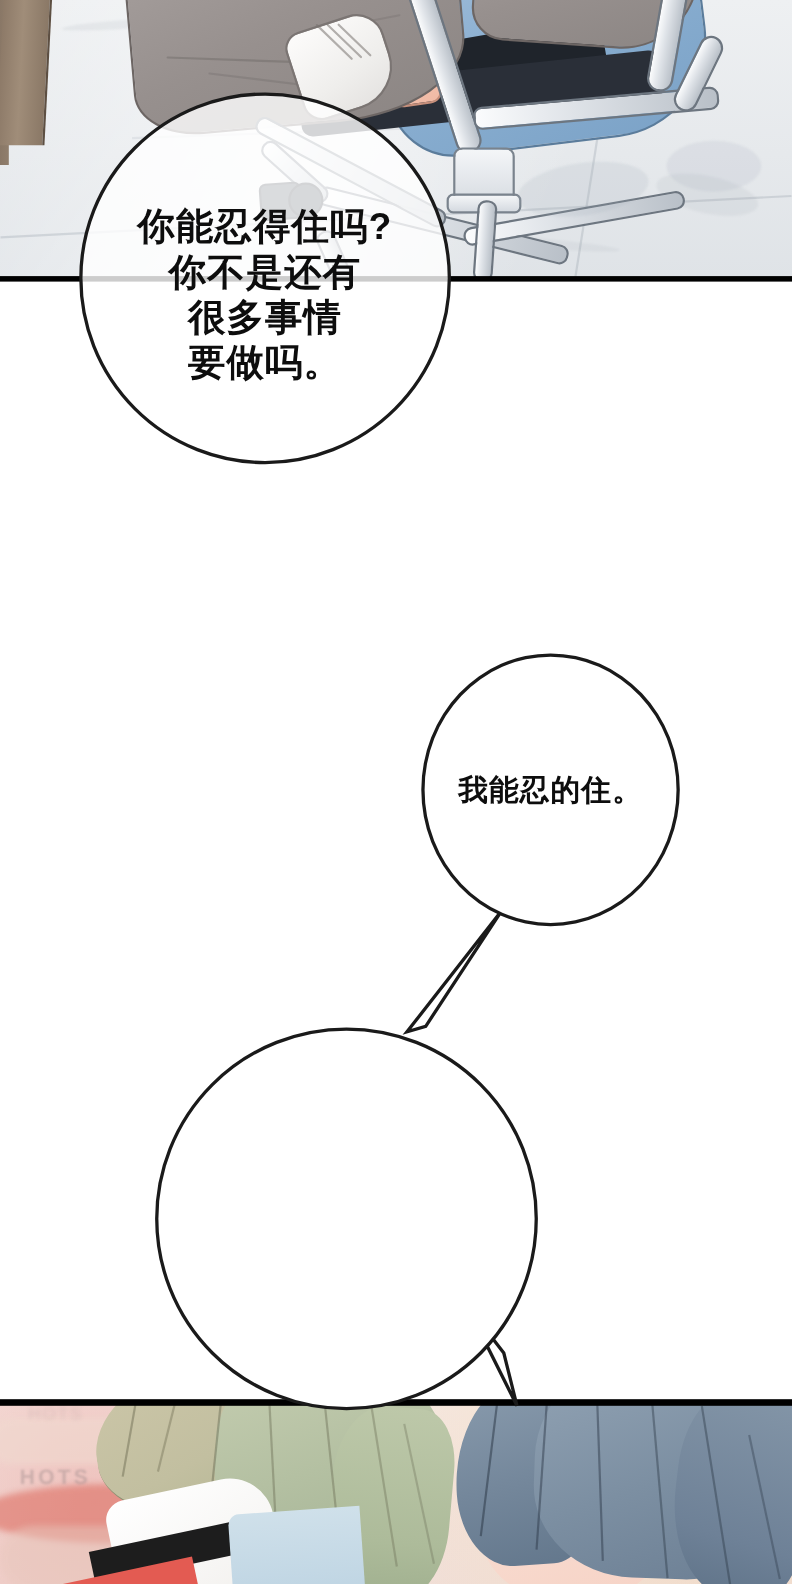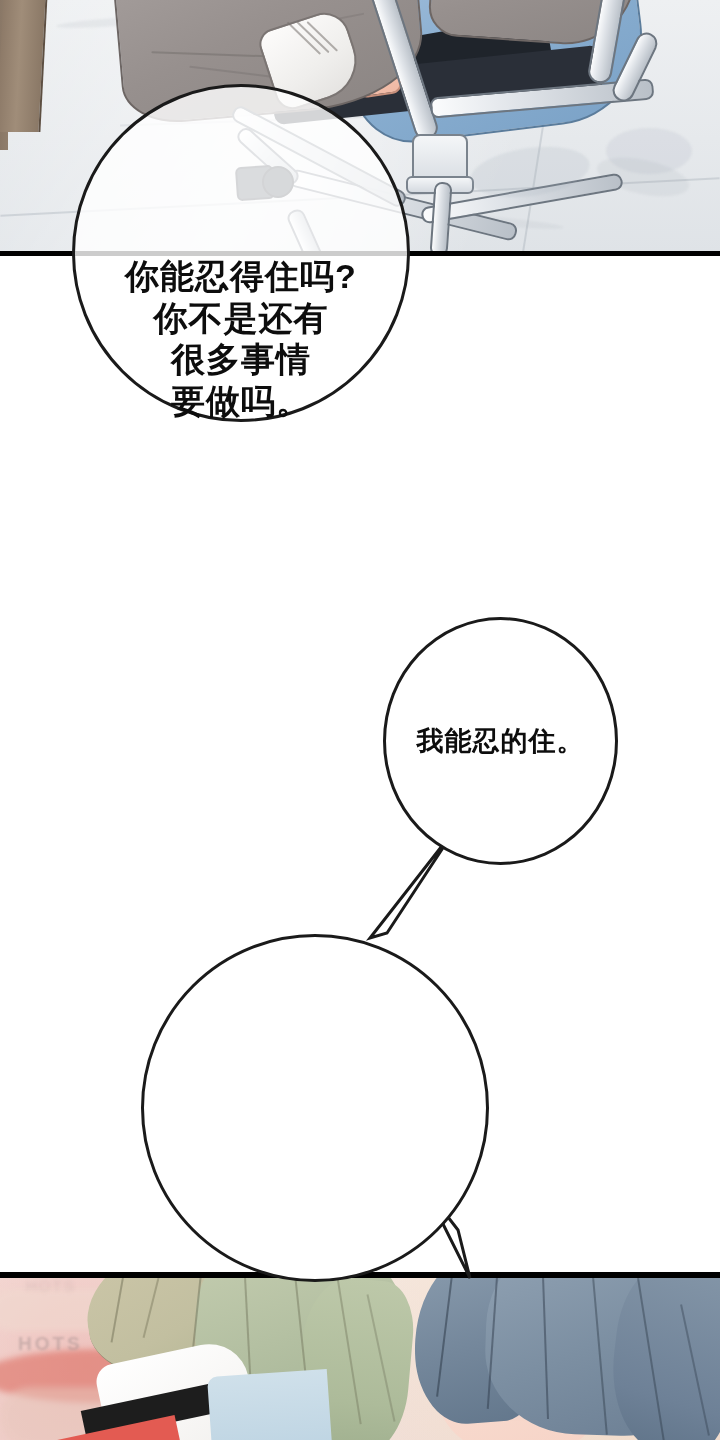--- a/index.html
+++ b/index.html
@@ -372,32 +372,32 @@
     <div style="position:absolute;left:444px;top:-8px;width:2px;height:130px;background:rgba(40,52,66,.5);transform:rotate(7deg);"></div>
     <div style="position:absolute;left:492px;top:-16px;width:2px;height:150px;background:rgba(40,52,66,.45);transform:rotate(4deg);"></div>
     <div style="position:absolute;left:544px;top:-28px;width:2px;height:172px;background:rgba(40,52,66,.45);transform:rotate(-2deg);"></div>
     <div style="position:absolute;left:598px;top:-20px;width:2px;height:180px;background:rgba(40,52,66,.4);transform:rotate(-5deg);"></div>
     <div style="position:absolute;left:650px;top:2px;width:2px;height:166px;background:rgba(40,52,66,.4);transform:rotate(-9deg);"></div>
     <div style="position:absolute;left:694px;top:28px;width:2px;height:134px;background:rgba(40,52,66,.35);transform:rotate(-12deg);"></div>
   </div>
 
   <div class="divider" style="top:1272px;height:6px;"></div>
 
-  <div class="bubble" id="bubble-1" style="left:72px; top:84px; width:338px; height:338px; z-index:5;align-items:flex-end;">
+  <div class="bubble" id="bubble-1" style="left:72px; top:84px; width:338px; height:338px; z-index:5;">
     <div class="bubble-body translucent"></div>
     <div class="bubble-text" style="font-size:34px; letter-spacing:1px; margin-top:32px;">你能忍得住吗?
 你不是还有
 很多事情
 要做吗。</div>
   </div>
 
   <svg class="tail-svg" style="left:340px; top:820px; width:180px; height:160px; z-index:6;" viewBox="0 0 180 160">
     <path d="M 116 8 L 30 118 L 47 113 Z" fill="#ffffff" stroke="#1a1a1a" stroke-width="3" stroke-linejoin="miter"></path>
   </svg>
-  <div class="bubble" id="bubble-2" style="left:383px; top:617px; width:235px; height:248px; z-index:7;">
+  <div class="bubble" id="bubble-2" style="left:383px; top:594px; width:235px; height:248px; z-index:7;">
     <div class="bubble-body"></div>
     <div class="bubble-text" style="font-size:27px; letter-spacing:1px;">我能忍的住。</div>
   </div>
 
   <svg class="tail-svg" style="left:400px; top:1180px; width:120px; height:110px; z-index:6;" viewBox="0 0 120 110">
     <path d="M 24 6 L 70 98 L 58 50 Z" fill="#ffffff" stroke="#1a1a1a" stroke-width="3" stroke-linejoin="miter"></path>
   </svg>
   <div class="bubble" id="bubble-3" style="left:141px; top:934px; width:348px; height:348px; z-index:7;">
     <div class="bubble-body"></div>
   </div>

